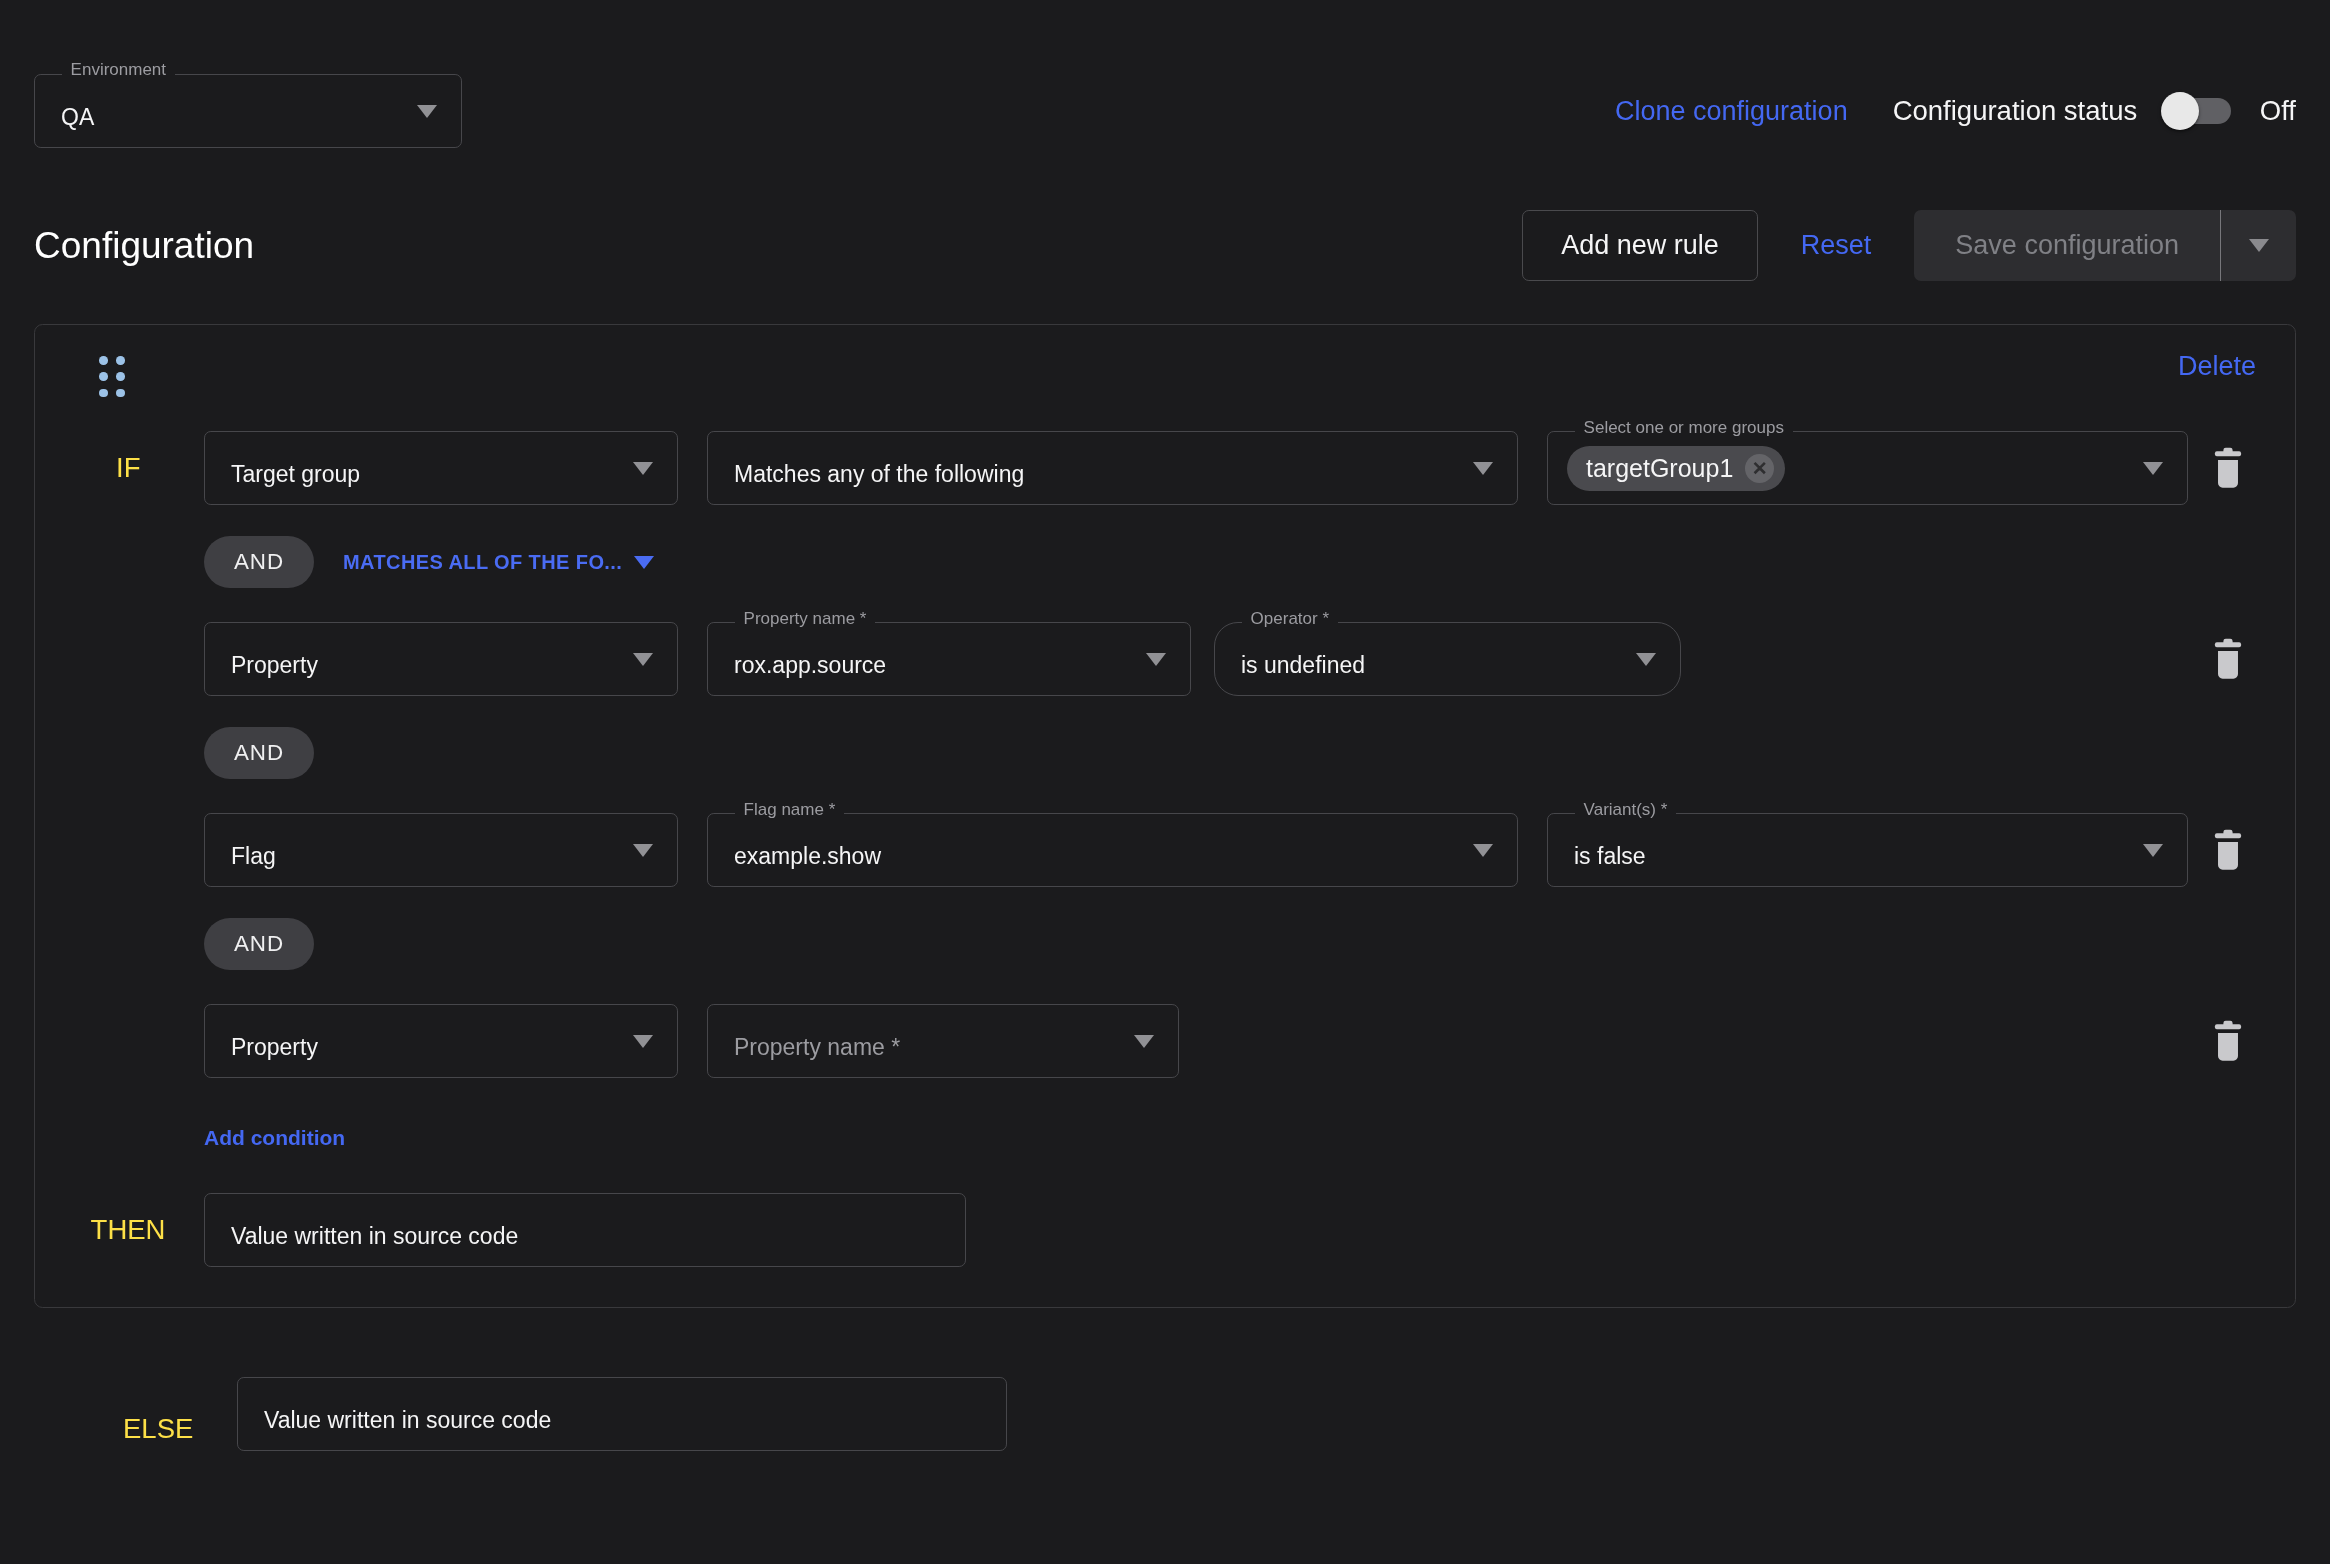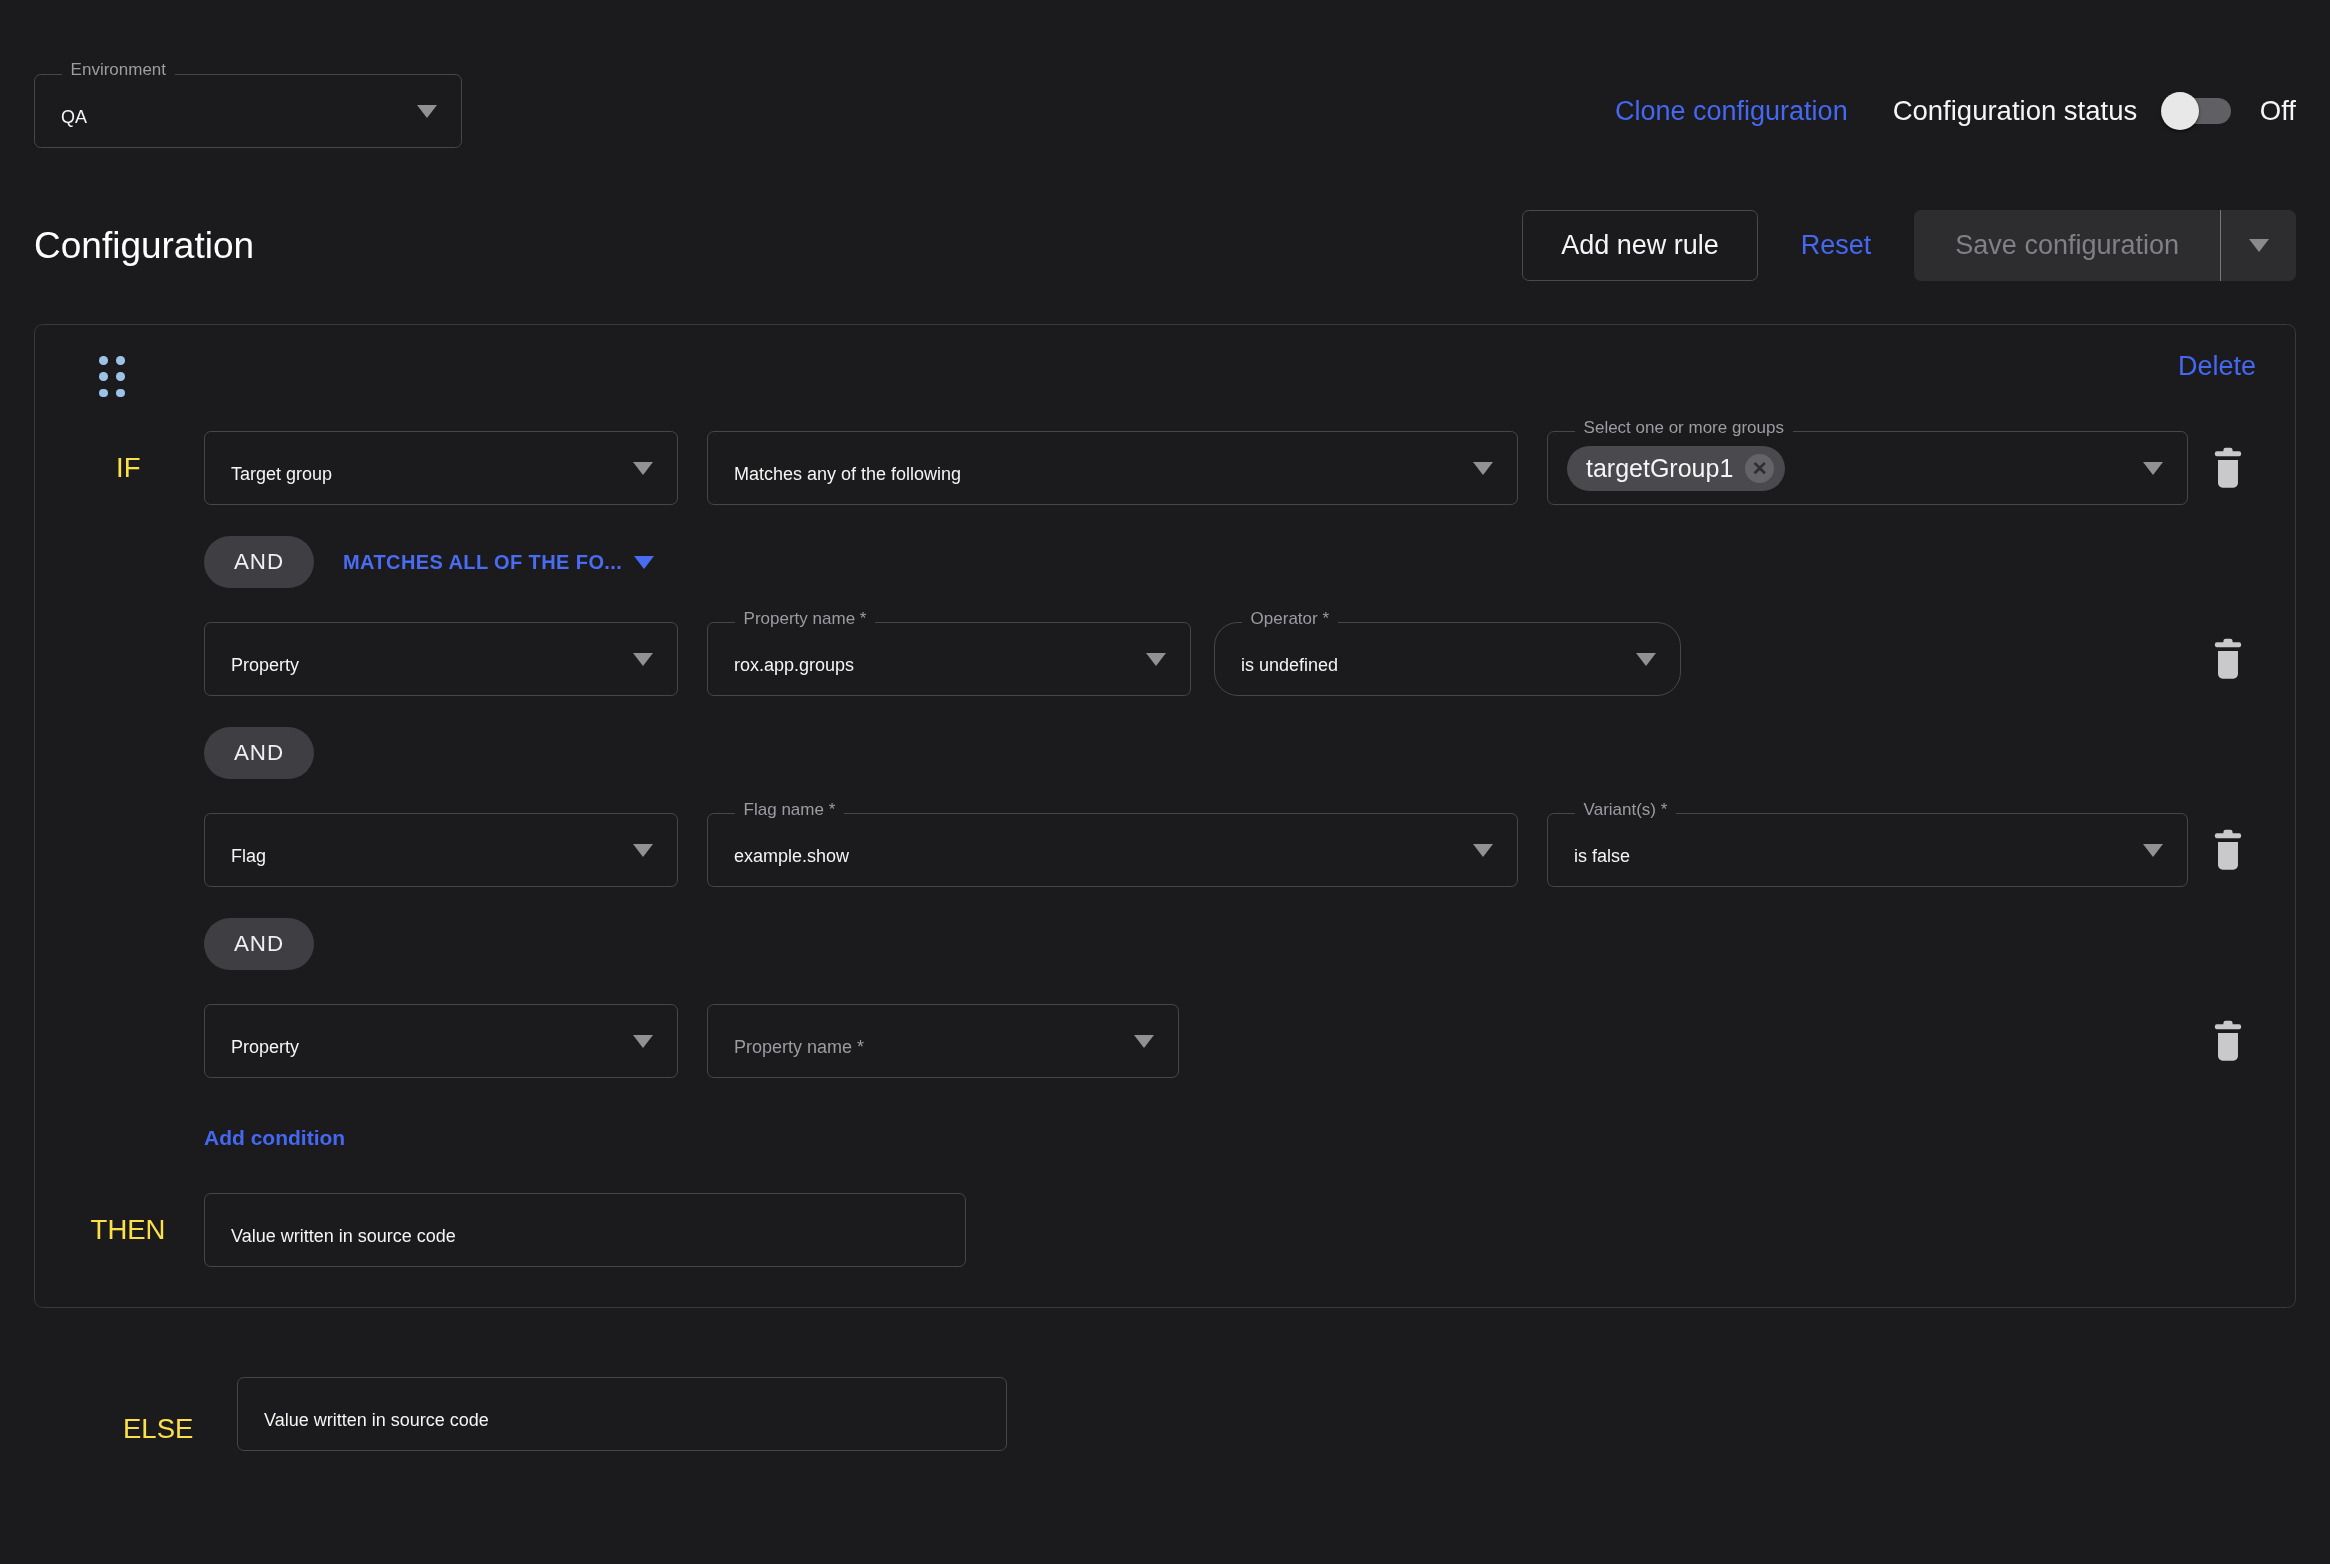--- a/index.html
+++ b/index.html
@@ -23,21 +23,21 @@
   
   .env-row { display: flex; justify-content: space-between; align-items: center; margin-top: 45px; }
   .notched {
     position: relative; border: 1.7px solid #47474b; border-radius: 6.9px; height: 74px;
     display: flex; align-items: center;
   }
   .notched .nf-label {
     position: absolute; top: -14.6px; left: 27px; background: #1b1b1d;
     padding: 0 8.6px; font-size: 17px; color: #9c9ca1; white-space: nowrap;
   }
-  .nf-value { font-size: 18px; color: #f5f5f6; padding-left: 26px; white-space: nowrap; margin-top: 13px; }
+  .nf-value { font-size: 23px; color: #f5f5f6; padding-left: 26px; white-space: nowrap; margin-top: 13px; }
   .caret {
     width: 0; height: 0; margin-left: auto; margin-right: 24px;
     border-left: 10.3px solid transparent; border-right: 10.3px solid transparent;
     border-top: 13px solid #919195;
   }
   .caret.blue { border-top-color: #4a6cf3; margin: 0 0 0 12px; }
   .env-field { width: 428px; }
   .env-actions { display: flex; align-items: center; gap: 45px; }
   .link { color: #4468f2; font-size: 27px; font-weight: 500; cursor: pointer; text-decoration: none; white-space: nowrap; }
   .status-group { display: flex; align-items: center; gap: 22.4px; }
@@ -224,21 +224,21 @@
 
     
     <div class="cond-row">
       <div class="gutter"></div>
       <div class="sel w-type">
         <span class="nf-value">Property</span>
         <span class="caret"></span>
       </div>
       <div class="notched w-name gap-a">
         <span class="nf-label">Property name *</span>
-        <span class="nf-value">rox.app.groups</span>
+        <span class="nf-value">rox.app.source</span>
         <span class="caret"></span>
       </div>
       <div class="notched w-operator gap-b">
         <span class="nf-label">Operator *</span>
         <span class="nf-value">is undefined</span>
         <span class="caret"></span>
       </div>
       <button class="trash-btn">
         <svg viewBox="0 0 24 28">
           <rect x="9" y="0.5" width="6" height="4" rx="1.5" fill="#c9c9cc"></rect>

